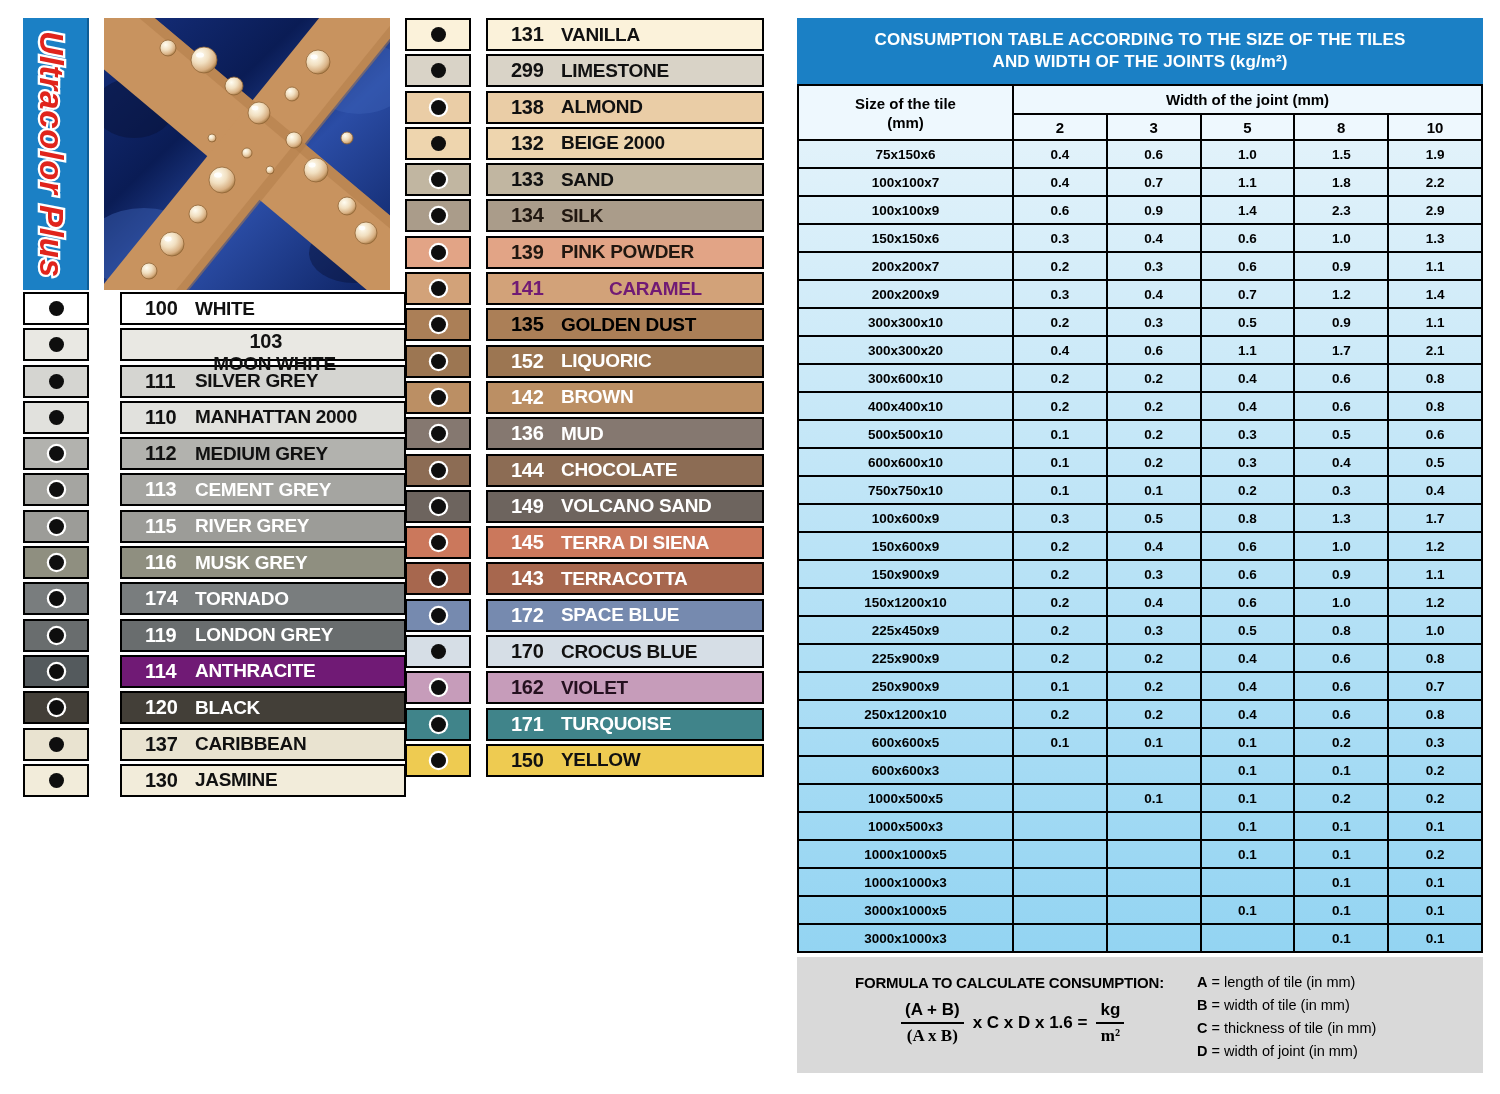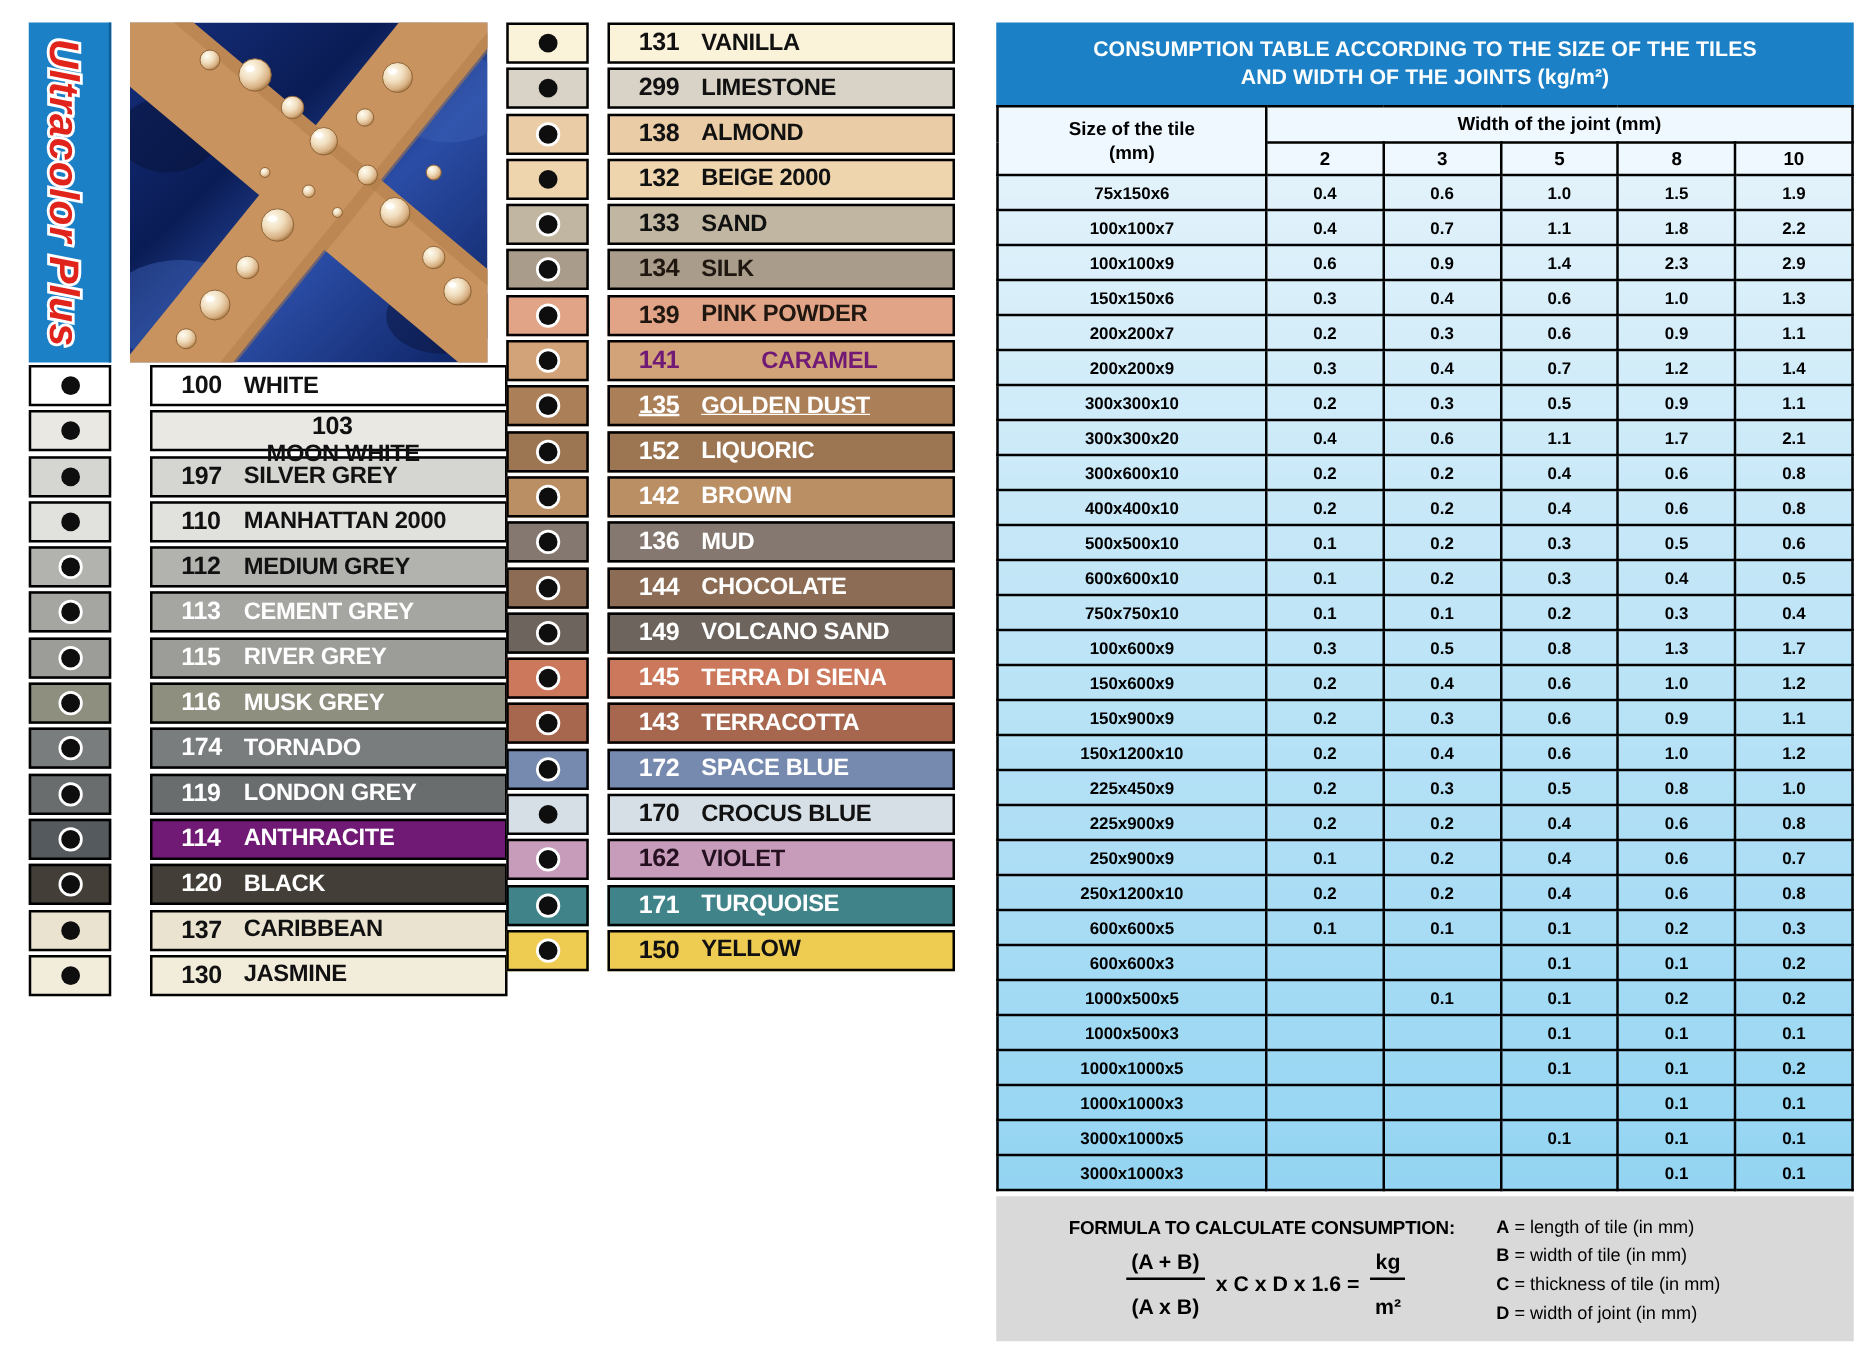--- a/index.html
+++ b/index.html
@@ -39,21 +39,21 @@
   th.sizeh { font-size:15px; line-height:19px; }
   tbody td { height:28px; font-size:13.5px; font-weight:bold; color:#000; background:transparent; }
 
   
   .fbox { position:absolute; left:797px; top:957px; width:686px; height:116px; background:#d9d9d9; display:flex; }
   .fleft { padding:17px 0 0 58px; width:400px; }
   .f-title { font-size:15px; font-weight:bold; letter-spacing:-0.2px; }
   .f-eq { margin-top:9px; padding-left:46px; display:flex; align-items:center; gap:9px; font-size:17px; font-weight:bold; }
   .frac { display:inline-flex; flex-direction:column; text-align:center; }
   .frac .top { border-bottom:2px solid #000; padding:0 4px 2px; }
-  .frac .bot { padding-top:12px; }
+  .frac .bot { padding-top:2px;font-family:Liberation Serif, serif; }
   .fright { padding-top:14px; font-size:14.5px; line-height:23px; color:#000; }
   .legend-row .k { font-weight:bold; }
 </style>
 </head>
 <body>
 
 <div class="canvas">
 
   <div class="banner">
     <svg width="64" height="272">
@@ -167,21 +167,21 @@
   <div class="name-col  left-names" id="left-names">
       <div class="crow" style="background: rgb(255, 255, 255); color: rgb(17, 17, 17);">
         <span class="cnum">100</span>
         <span class="cname">WHITE</span>
       </div>
       <div class="crow" style="background: rgb(233, 232, 227); color: rgb(17, 17, 17); flex-direction: column;">
         <span class="cnum">103</span>
         <span class="cname">MOON WHITE</span>
       </div>
       <div class="crow" style="background: rgb(213, 213, 209); color: rgb(17, 17, 17);">
-        <span class="cnum">197</span>
+        <span class="cnum">111</span>
         <span class="cname">SILVER GREY</span>
       </div>
       <div class="crow" style="background: rgb(225, 225, 221); color: rgb(17, 17, 17);">
         <span class="cnum">110</span>
         <span class="cname">MANHATTAN 2000</span>
       </div>
       <div class="crow" style="background: rgb(178, 178, 174); color: rgb(17, 17, 17);">
         <span class="cnum">112</span>
         <span class="cname">MEDIUM GREY</span>
       </div>
@@ -313,21 +313,21 @@
         <span class="cname">SILK</span>
       </div>
       <div class="crow" style="background: rgb(226, 164, 134); color: rgb(32, 23, 16);">
         <span class="cnum">139</span>
         <span class="cname">PINK POWDER</span>
       </div>
       <div class="crow" style="background: rgb(210, 162, 121); color: #701a75; gap: 48px;">
         <span class="cnum">141</span>
         <span class="cname">CARAMEL</span>
       </div>
-      <div class="crow" style="background: rgb(171, 127, 87); color: #ffffff; text-decoration: underline;">
+      <div class="crow" style="background: rgb(171, 127, 87); color: #000000;">
         <span class="cnum">135</span>
         <span class="cname">GOLDEN DUST</span>
       </div>
       <div class="crow" style="background: rgb(156, 118, 82); color: rgb(255, 255, 255);">
         <span class="cnum">152</span>
         <span class="cname">LIQUORIC</span>
       </div>
       <div class="crow" style="background: rgb(187, 143, 100); color: rgb(255, 255, 255);">
         <span class="cnum">142</span>
         <span class="cname">BROWN</span>

